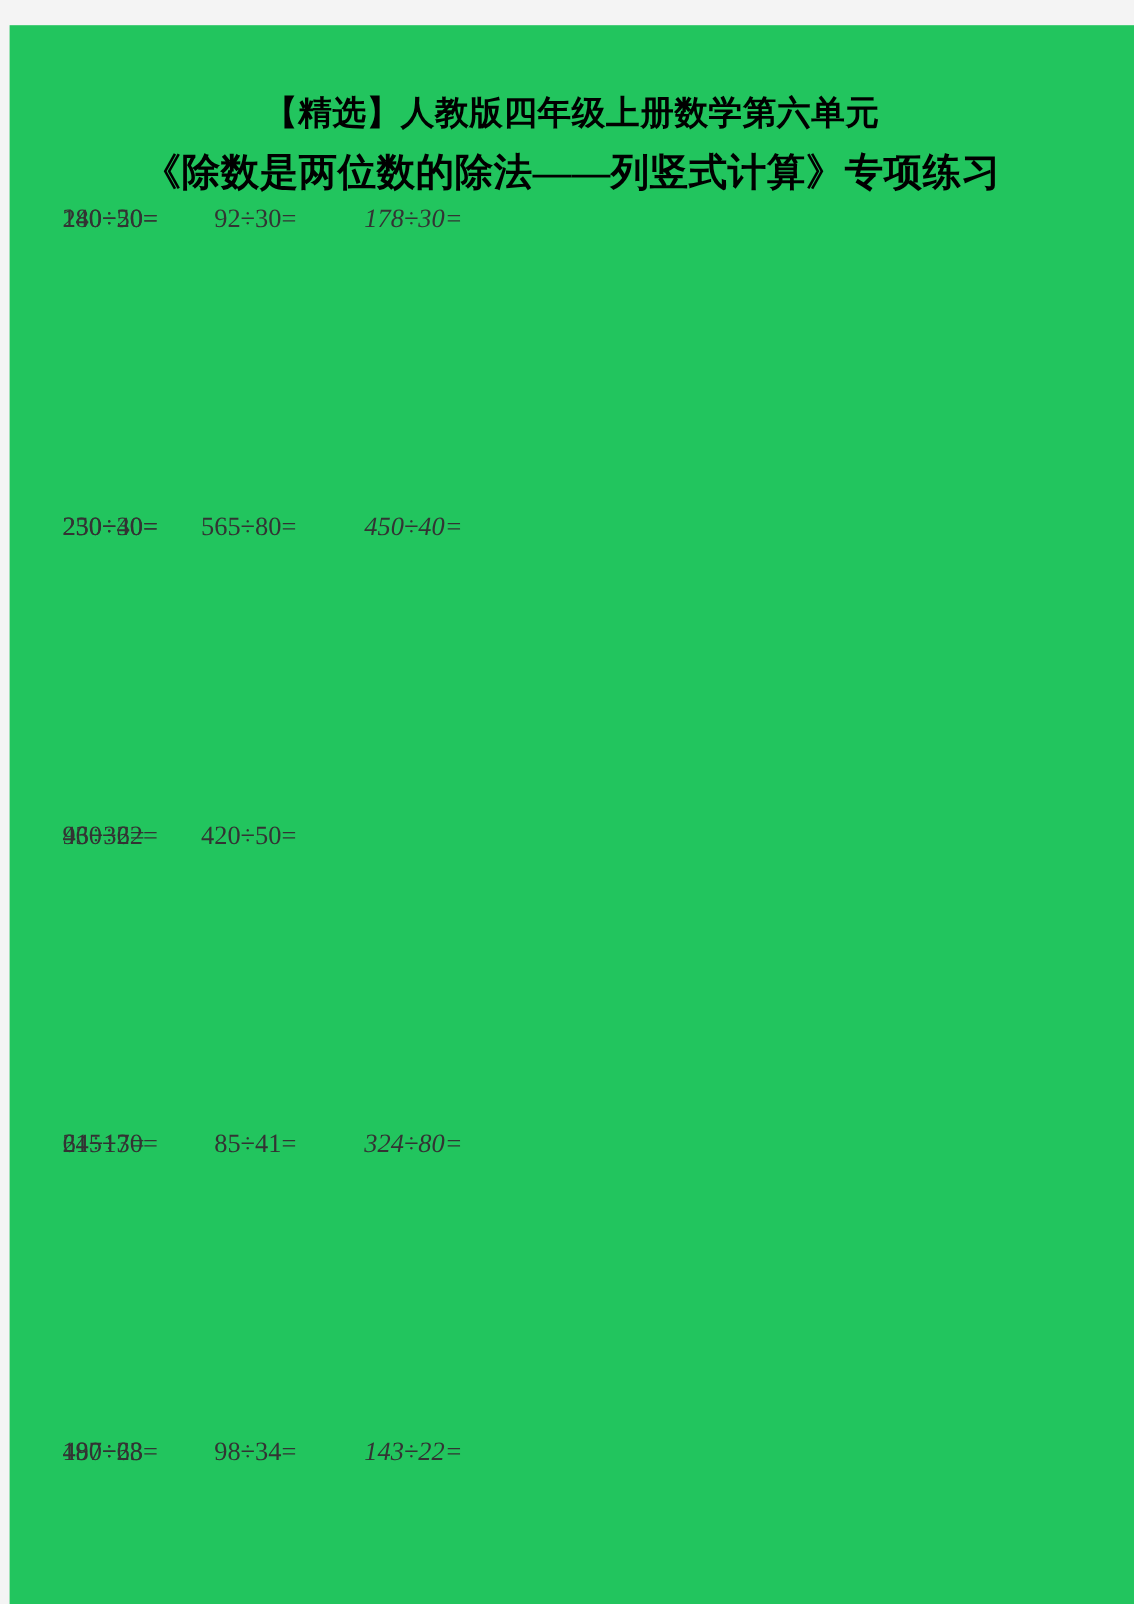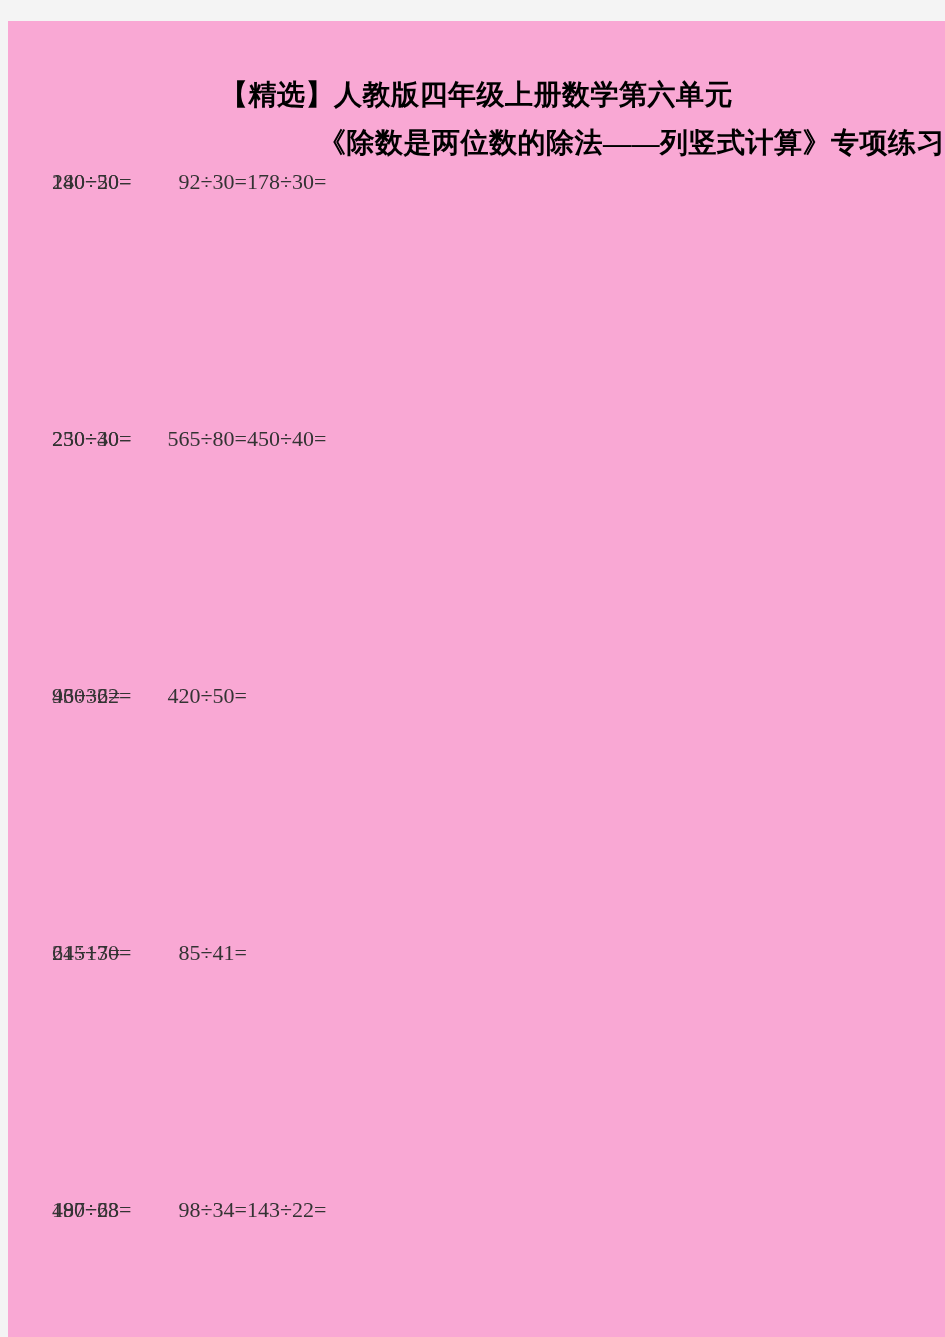--- a/index.html
+++ b/index.html
@@ -14,21 +14,21 @@
     font-family: "Liberation Serif", "DejaVu Serif", serif;
   }
 
   
   #page-sheet {
     position: absolute;
     left: 8px;
     top: 21px;
     width: 937px;
     height: 1316px;
-    background: #f9a8d4;
+    background: #22c55e;
     box-sizing: border-box;
   }
 
   
   .doc-title {
     width: 100%;
     text-align: center;
     color: #000000;
     font-weight: bold;
     font-family: "Liberation Serif", "DejaVu Serif", serif;
@@ -39,23 +39,22 @@
     position: absolute;
     left: 0;
     top: 57px;
     font-size: 28px;
     line-height: 34px;
   }
   #title-line-2 {
     position: absolute;
     left: 0;
     top: 105px;
-    font-size: 28px;
+    font-size: 32px;
     line-height: 34px;
-    text-align: right;
   }
 
   
   #exercise-grid {
     position: absolute;
     left: 0;
     top: 146px;
     width: 937px;
   }
   .exercise-row {
@@ -68,21 +67,21 @@
     top: 0;
     color: #333333;
     font-size: 22px;
     line-height: 30px;
     font-family: "Liberation Serif", "DejaVu Serif", serif;
     white-space: nowrap;
     margin-left: 44px;
   }
   
   .col-1 { left: 0px;   width: 195px; text-align: right; }
-  .col-2 { left: 195px; width: 195px; text-align: left; }
+  .col-2 { left: 195px; width: 195px; text-align: center; font-style: italic; }
   .col-3 { left": 0;    }
   .col-3 { left: 395px; width: 200px; text-align: right; }
   .col-4 { left: 595px; width: 202px; text-align: right; }
 
   /* The worksheet is blank below each prompt (space for long division
      written out by hand) — rendered as empty vertical space. */
   .work-space {
     position: absolute;
     top: 32px;
     height: 220px;
@@ -118,20 +117,21 @@
 
     <div class="exercise-row">
       <div class="exercise-item col-1">420÷50=</div>
       <div class="exercise-item col-3">430÷62=</div>
       <div class="exercise-item col-4">96÷32=</div>
       <div class="work-space"></div>
     </div>
 
     <div class="exercise-row">
       <div class="exercise-item col-1">85÷41=</div>
+      <div class="exercise-item col-2">324÷80=</div>
       <div class="exercise-item col-3">245÷70=</div>
       <div class="exercise-item col-4">61÷13=</div>
       <div class="work-space"></div>
     </div>
 
     <div class="exercise-row">
       <div class="exercise-item col-1">98÷34=</div>
       <div class="exercise-item col-2">143÷22=</div>
       <div class="exercise-item col-3">480÷63=</div>
       <div class="exercise-item col-4">197÷28</div>

